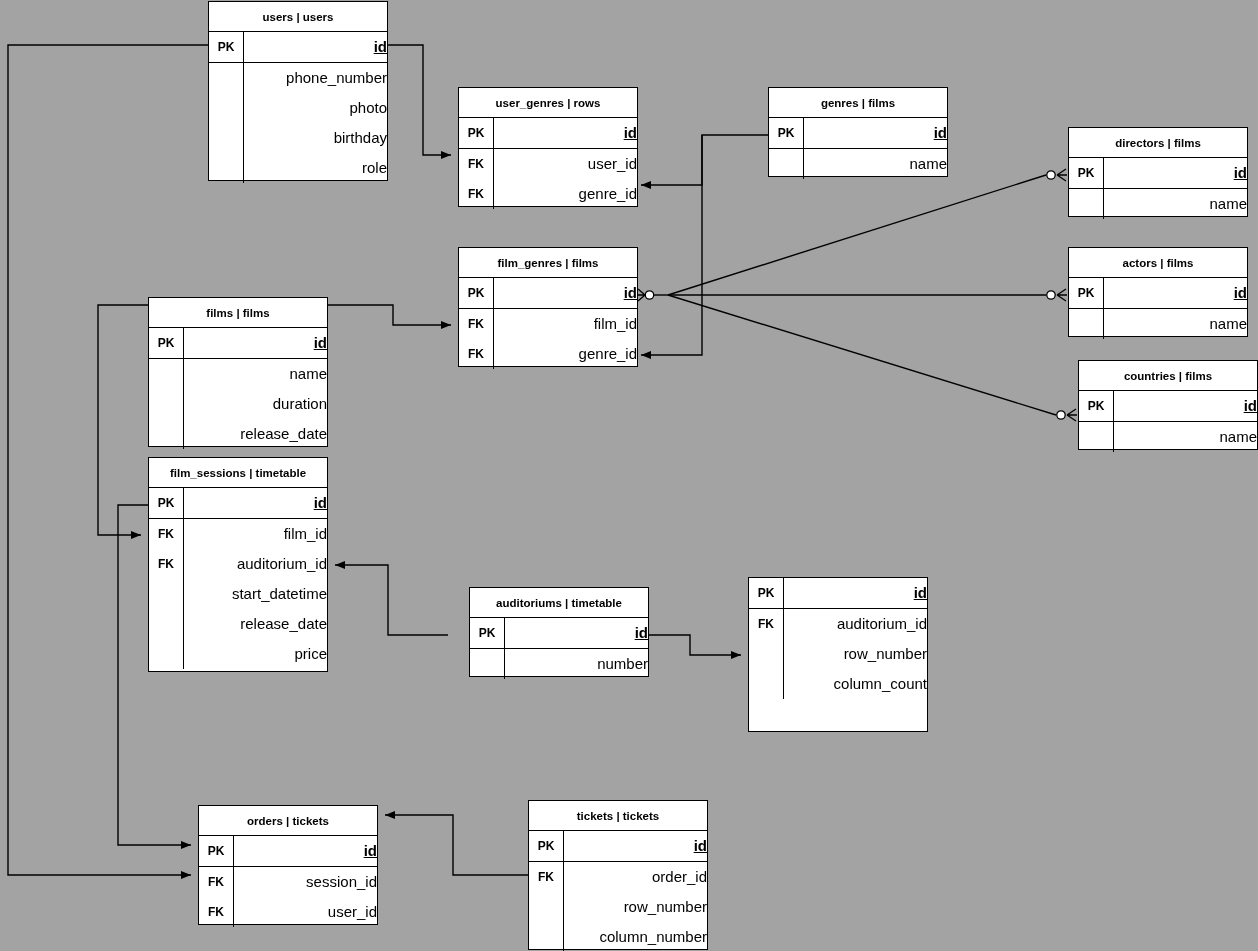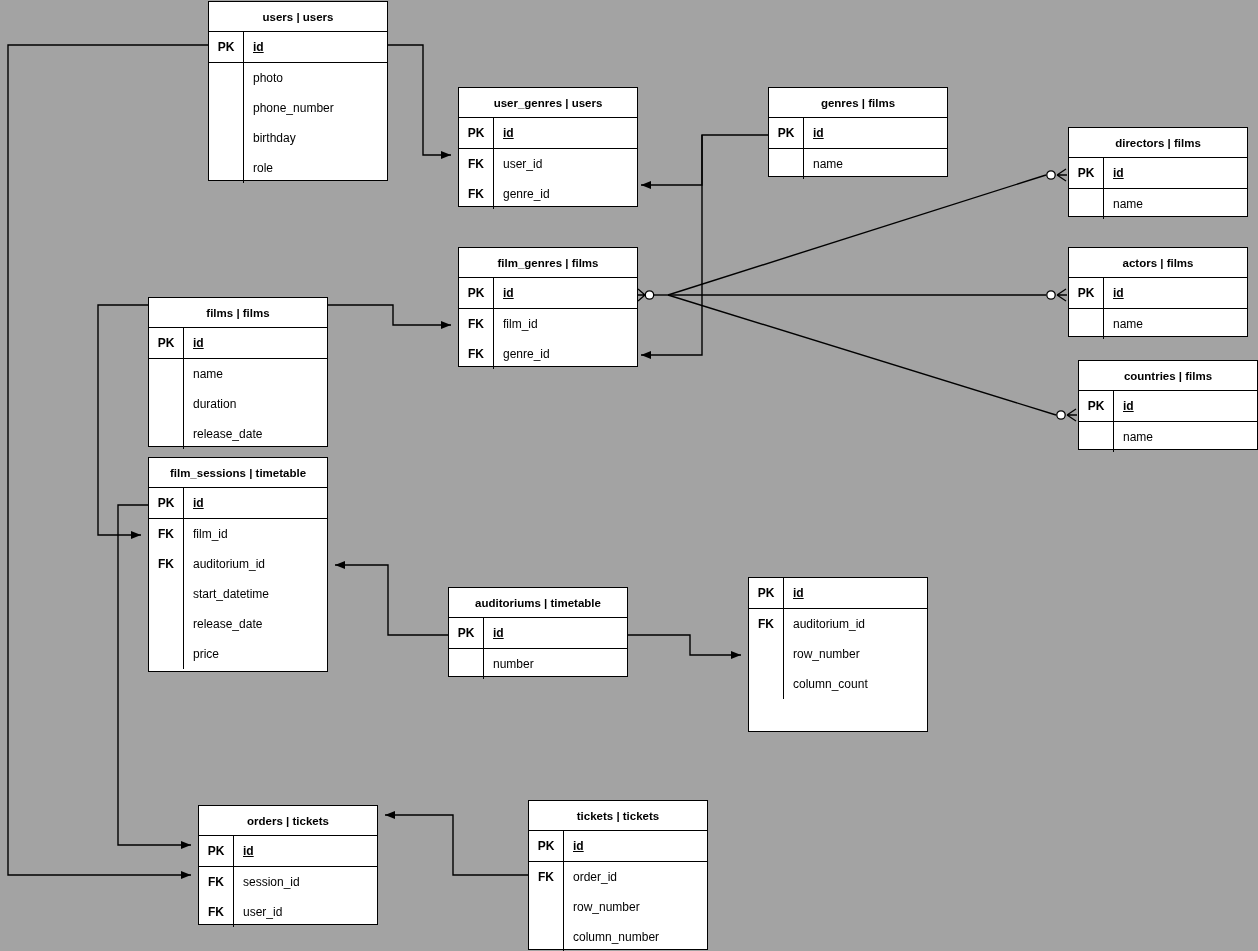--- a/index.html
+++ b/index.html
@@ -63,24 +63,25 @@
     box-sizing: border-box;
     font-weight: bold;
     font-size: 12px;
     line-height: 30px;
     text-align: center;
     white-space: nowrap;
   }
   .attr-name {
     flex: 1 1 auto;
     padding-left: 9px;
-    font-size: 12px;
+    font-size: 15px;
     line-height: 30px;
     white-space: nowrap;
     overflow: hidden;
+    text-align: right;
   }
   .attr-row.pk .attr-name {
     font-weight: bold;
     text-decoration: underline;
   }
 </style>
 </head>
 <body>
 
 <div id="canvas">
@@ -148,38 +149,38 @@
         <div class="entity-title">users | users</div>
         <div class="attr-group">
           <div class="attr-row pk">
             <div class="attr-key">PK</div>
             <div class="attr-name">id</div>
           </div>
         </div>
         <div class="attr-group">
           <div class="attr-row">
             <div class="attr-key"></div>
+            <div class="attr-name">phone_number</div>
+          </div>
+          <div class="attr-row">
+            <div class="attr-key"></div>
             <div class="attr-name">photo</div>
           </div>
           <div class="attr-row">
             <div class="attr-key"></div>
-            <div class="attr-name">phone_number</div>
-          </div>
-          <div class="attr-row">
-            <div class="attr-key"></div>
             <div class="attr-name">birthday</div>
           </div>
           <div class="attr-row">
             <div class="attr-key"></div>
             <div class="attr-name">role</div>
           </div>
         </div>
       </div>
       <div class="entity" style="left: 458px; top: 87px; width: 180px; height: 120px;">
-        <div class="entity-title">user_genres | users</div>
+        <div class="entity-title">user_genres | rows</div>
         <div class="attr-group">
           <div class="attr-row pk">
             <div class="attr-key">PK</div>
             <div class="attr-name">id</div>
           </div>
         </div>
         <div class="attr-group">
           <div class="attr-row">
             <div class="attr-key">FK</div>
             <div class="attr-name">user_id</div>
@@ -316,21 +317,21 @@
           <div class="attr-row">
             <div class="attr-key"></div>
             <div class="attr-name">release_date</div>
           </div>
           <div class="attr-row">
             <div class="attr-key"></div>
             <div class="attr-name">price</div>
           </div>
         </div>
       </div>
-      <div class="entity" style="left: 448px; top: 587px; width: 180px; height: 90px;">
+      <div class="entity" style="left: 469px; top: 587px; width: 180px; height: 90px;">
         <div class="entity-title">auditoriums | timetable</div>
         <div class="attr-group">
           <div class="attr-row pk">
             <div class="attr-key">PK</div>
             <div class="attr-name">id</div>
           </div>
         </div>
         <div class="attr-group">
           <div class="attr-row">
             <div class="attr-key"></div>

